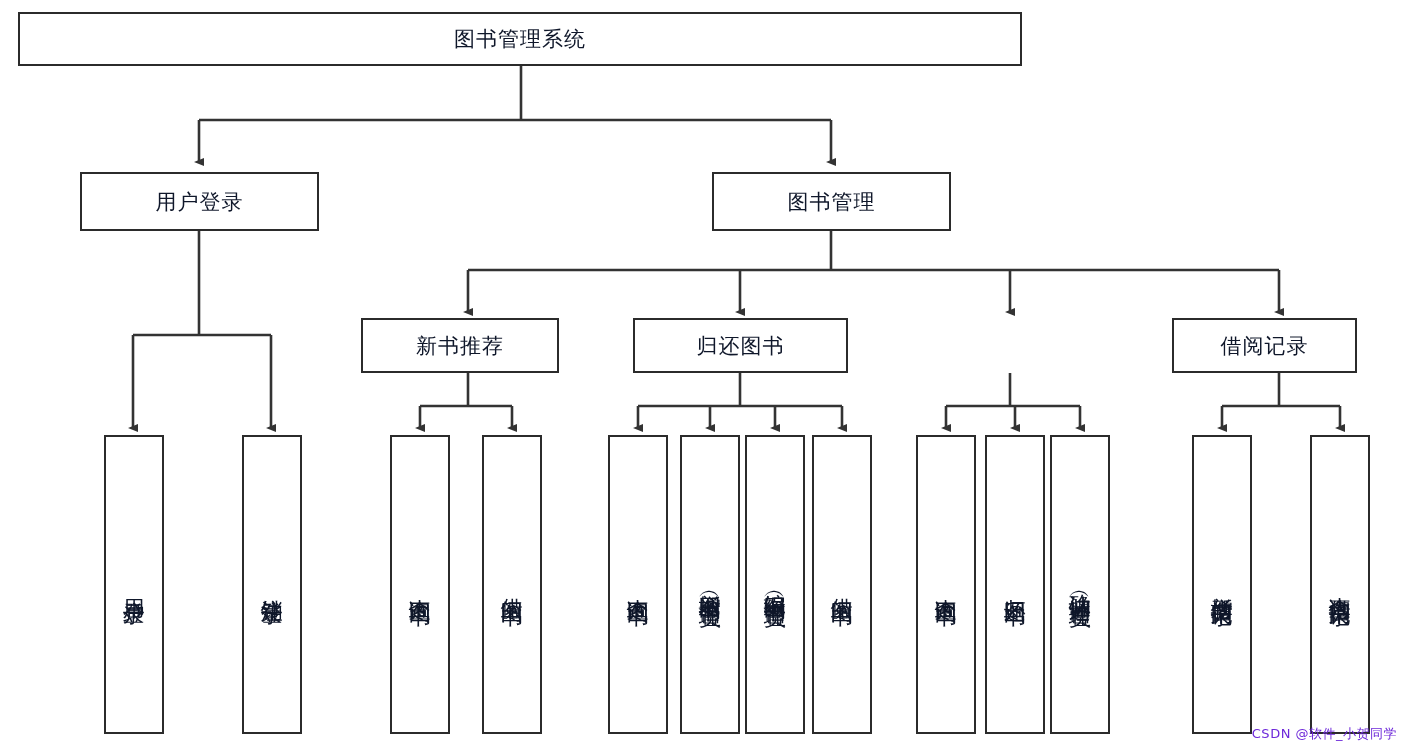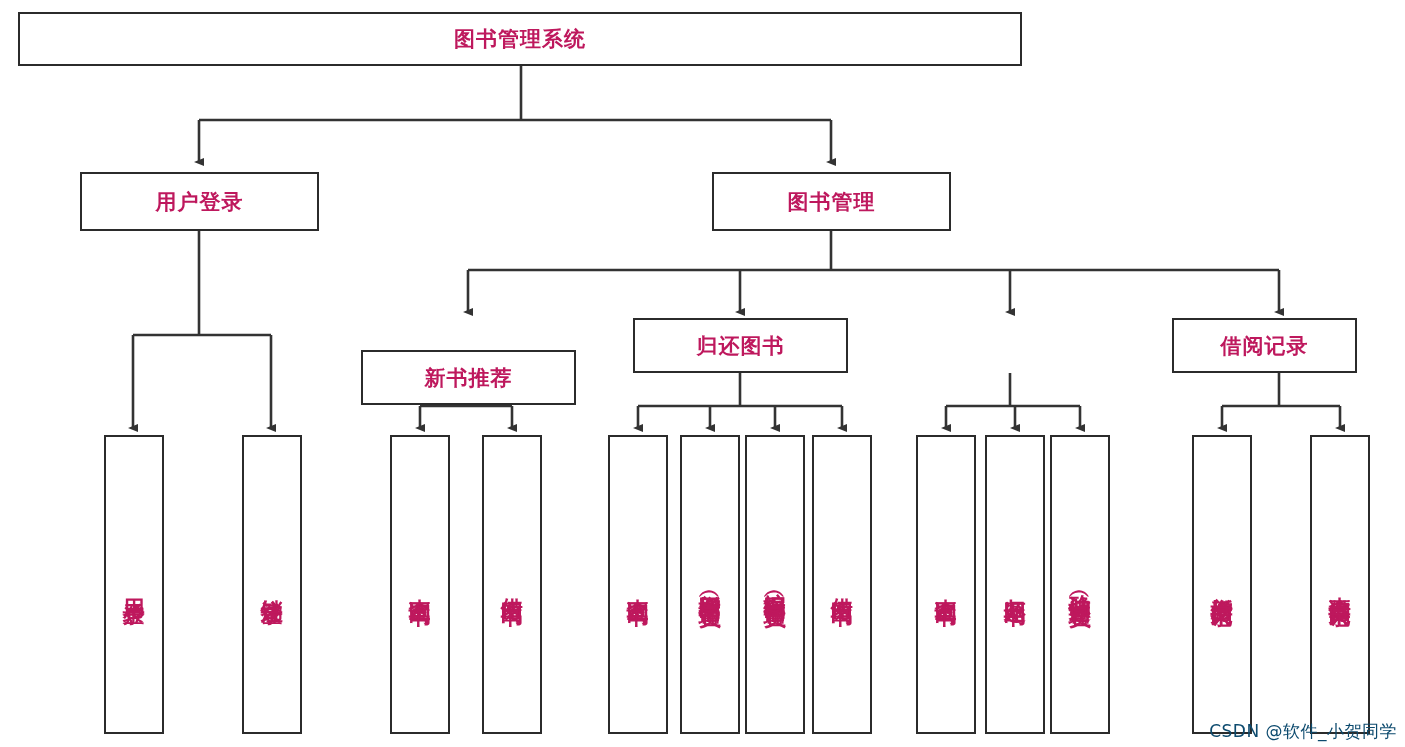--- a/index.html
+++ b/index.html
@@ -22,22 +22,21 @@
     pointer-events:none;
   }
   .node{
     position:absolute;
     box-sizing:border-box;
     background:#ffffff;
     border:2px solid #2b2b2b;
     display:flex;
     align-items:center;
     justify-content:center;
-    color:#be185d;
-    font-weight:bold;
+    color:#0f172a;
   }
   .node.horiz{
     font-size:21px;
     letter-spacing:1px;
   }
   .node.vert{
     writing-mode:vertical-rl;
     text-orientation:upright;
     font-size:22px;
     line-height:1.06;
@@ -48,22 +47,22 @@
   }
   .node.vert .txt{
     writing-mode:vertical-rl;
     text-orientation:upright;
     display:block;
   }
   #watermark{
     position:absolute;
     right:8px;
     bottom:4px;
-    font-size:17px;
-    color:#0c4a6e;
+    font-size:13px;
+    color:#6d28d9;
     letter-spacing:0.5px;
     white-space:nowrap;
   }
 </style>
 </head>
 <body>
 
 <div id="canvas">
 
   <svg id="edges" viewBox="0 0 1405 747" xmlns="http://www.w3.org/2000/svg">
@@ -120,21 +119,21 @@
     <span>图书管理系统</span>
   </div>
 
   <div class="node horiz" style="left:80px; top:172px; width:239px; height:59px;">
     <span>用户登录</span>
   </div>
   <div class="node horiz" style="left:712px; top:172px; width:239px; height:59px;">
     <span>图书管理</span>
   </div>
 
-  <div class="node horiz" style="left:361px; top:318px; width:215px; height:55px;margin-top:32px;">
+  <div class="node horiz" style="left:361px; top:318px; width:198px; height:55px;">
     <span>新书推荐</span>
   </div>
   <div class="node horiz" style="left:633px; top:318px; width:215px; height:55px;">
     <span>归还图书</span>
   </div>
   <div class="node horiz" style="left:1172px; top:318px; width:185px; height:55px;">
     <span>借阅记录</span>
   </div>
 
   <div class="node vert" style="left:104px; top:435px; width:60px; height:299px;">

